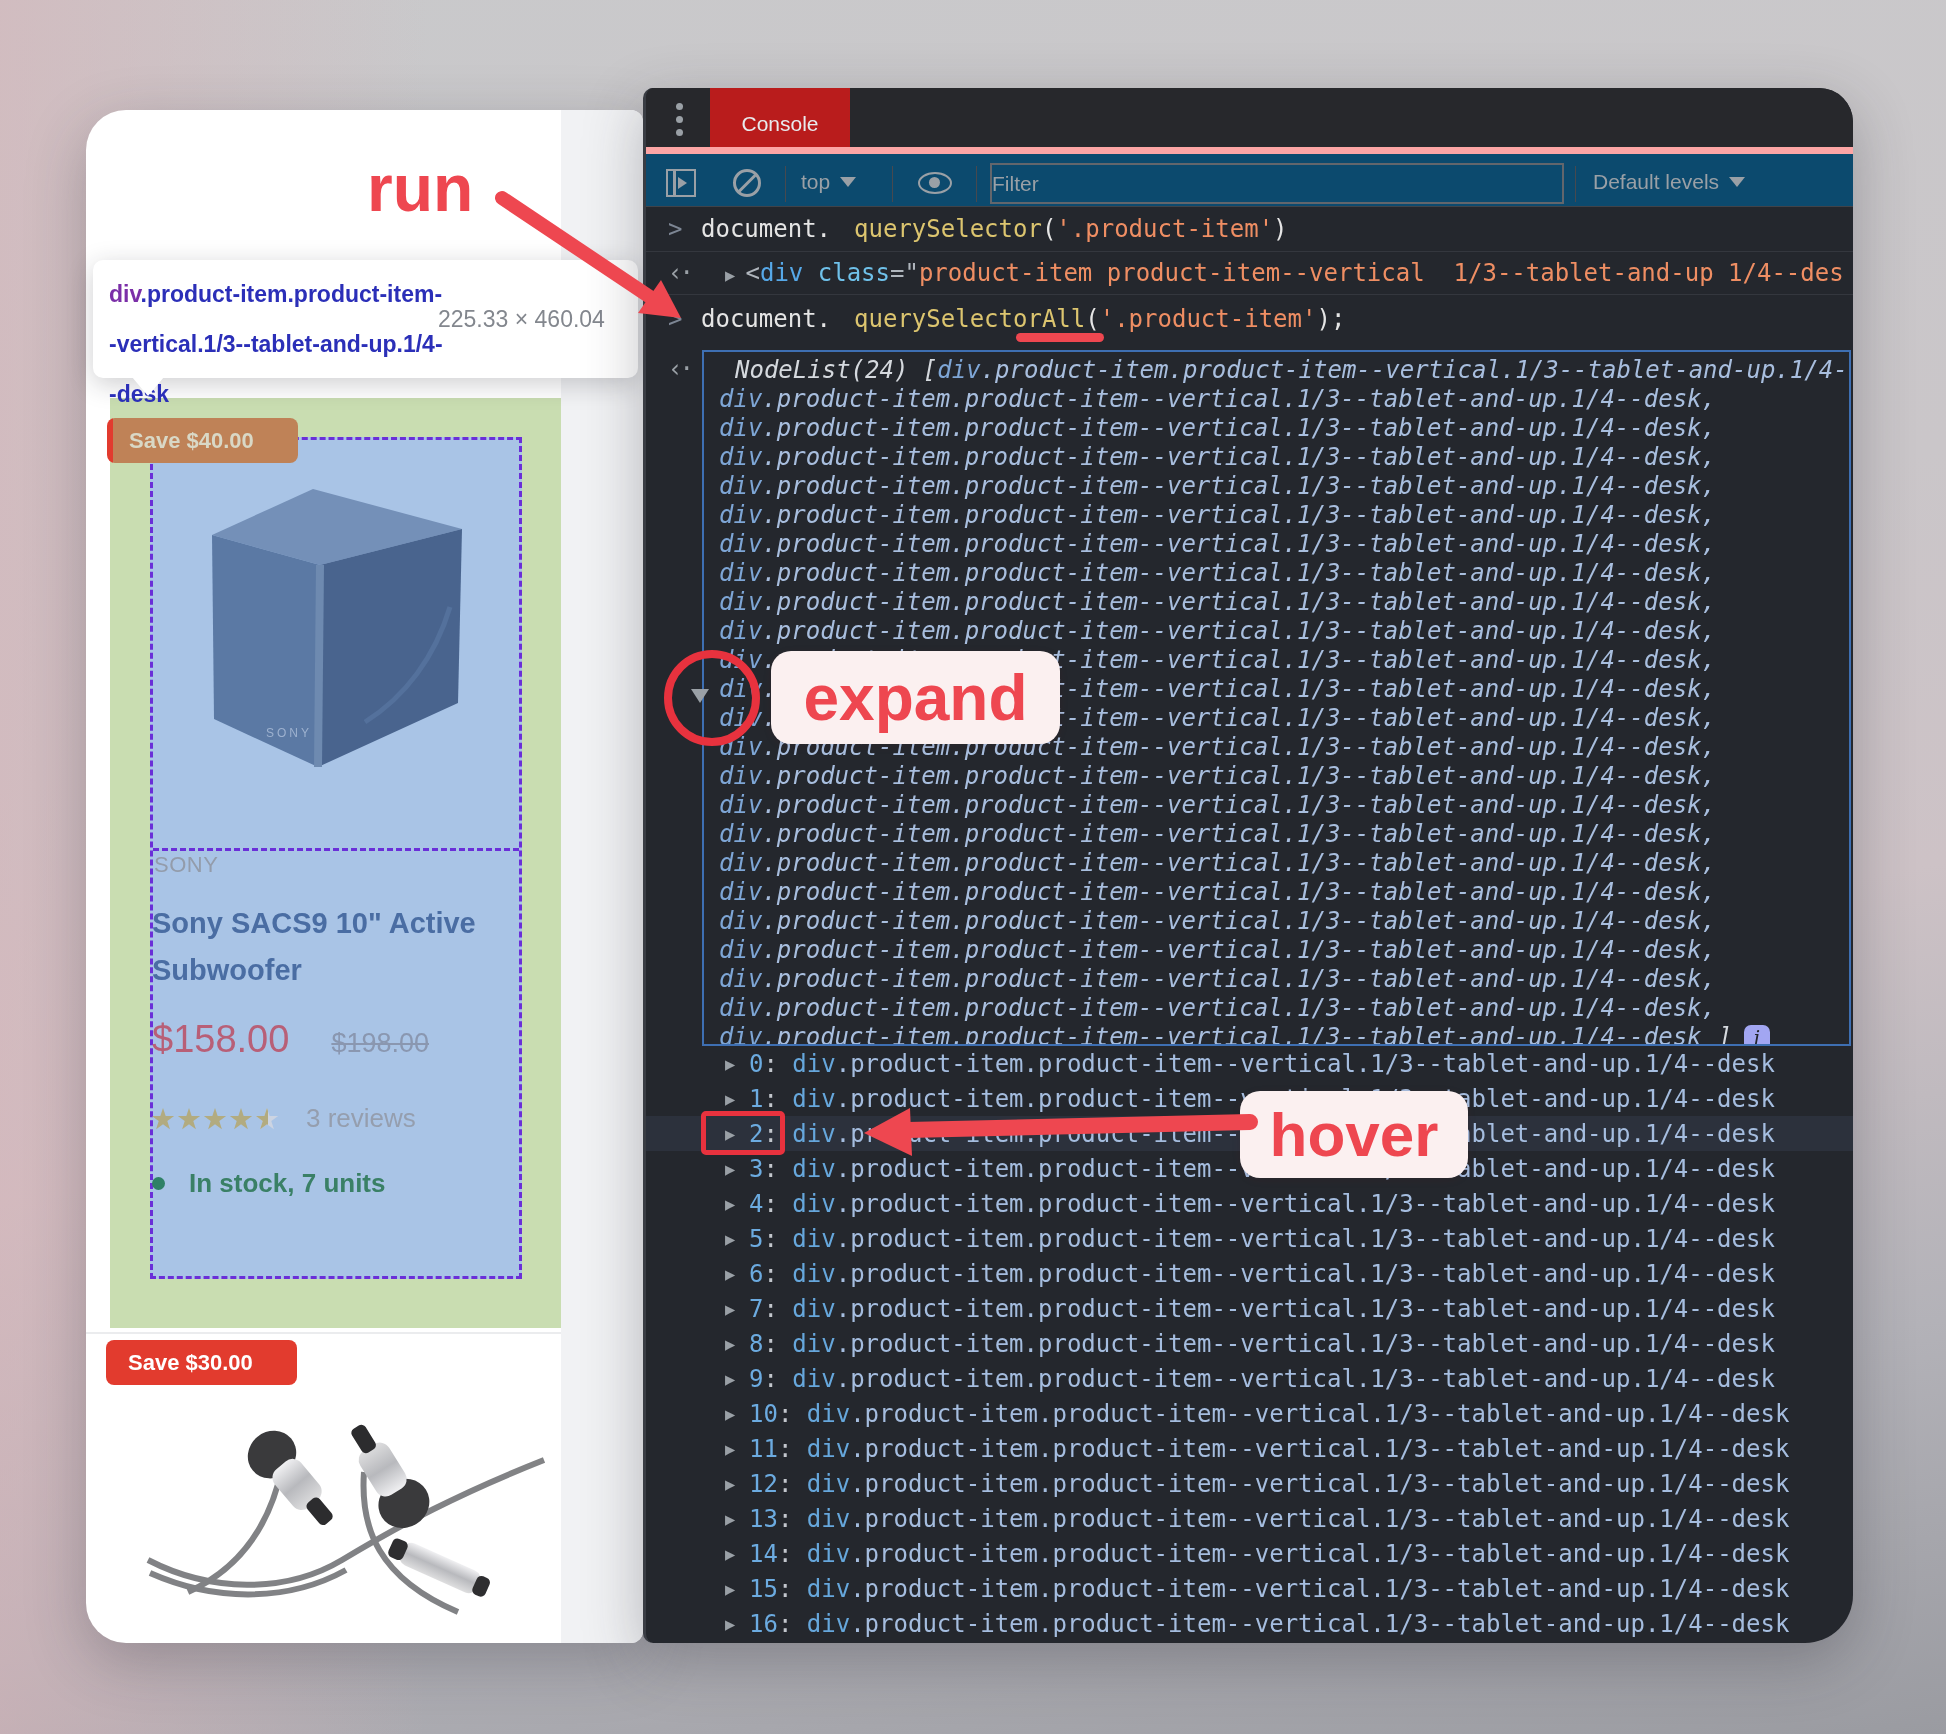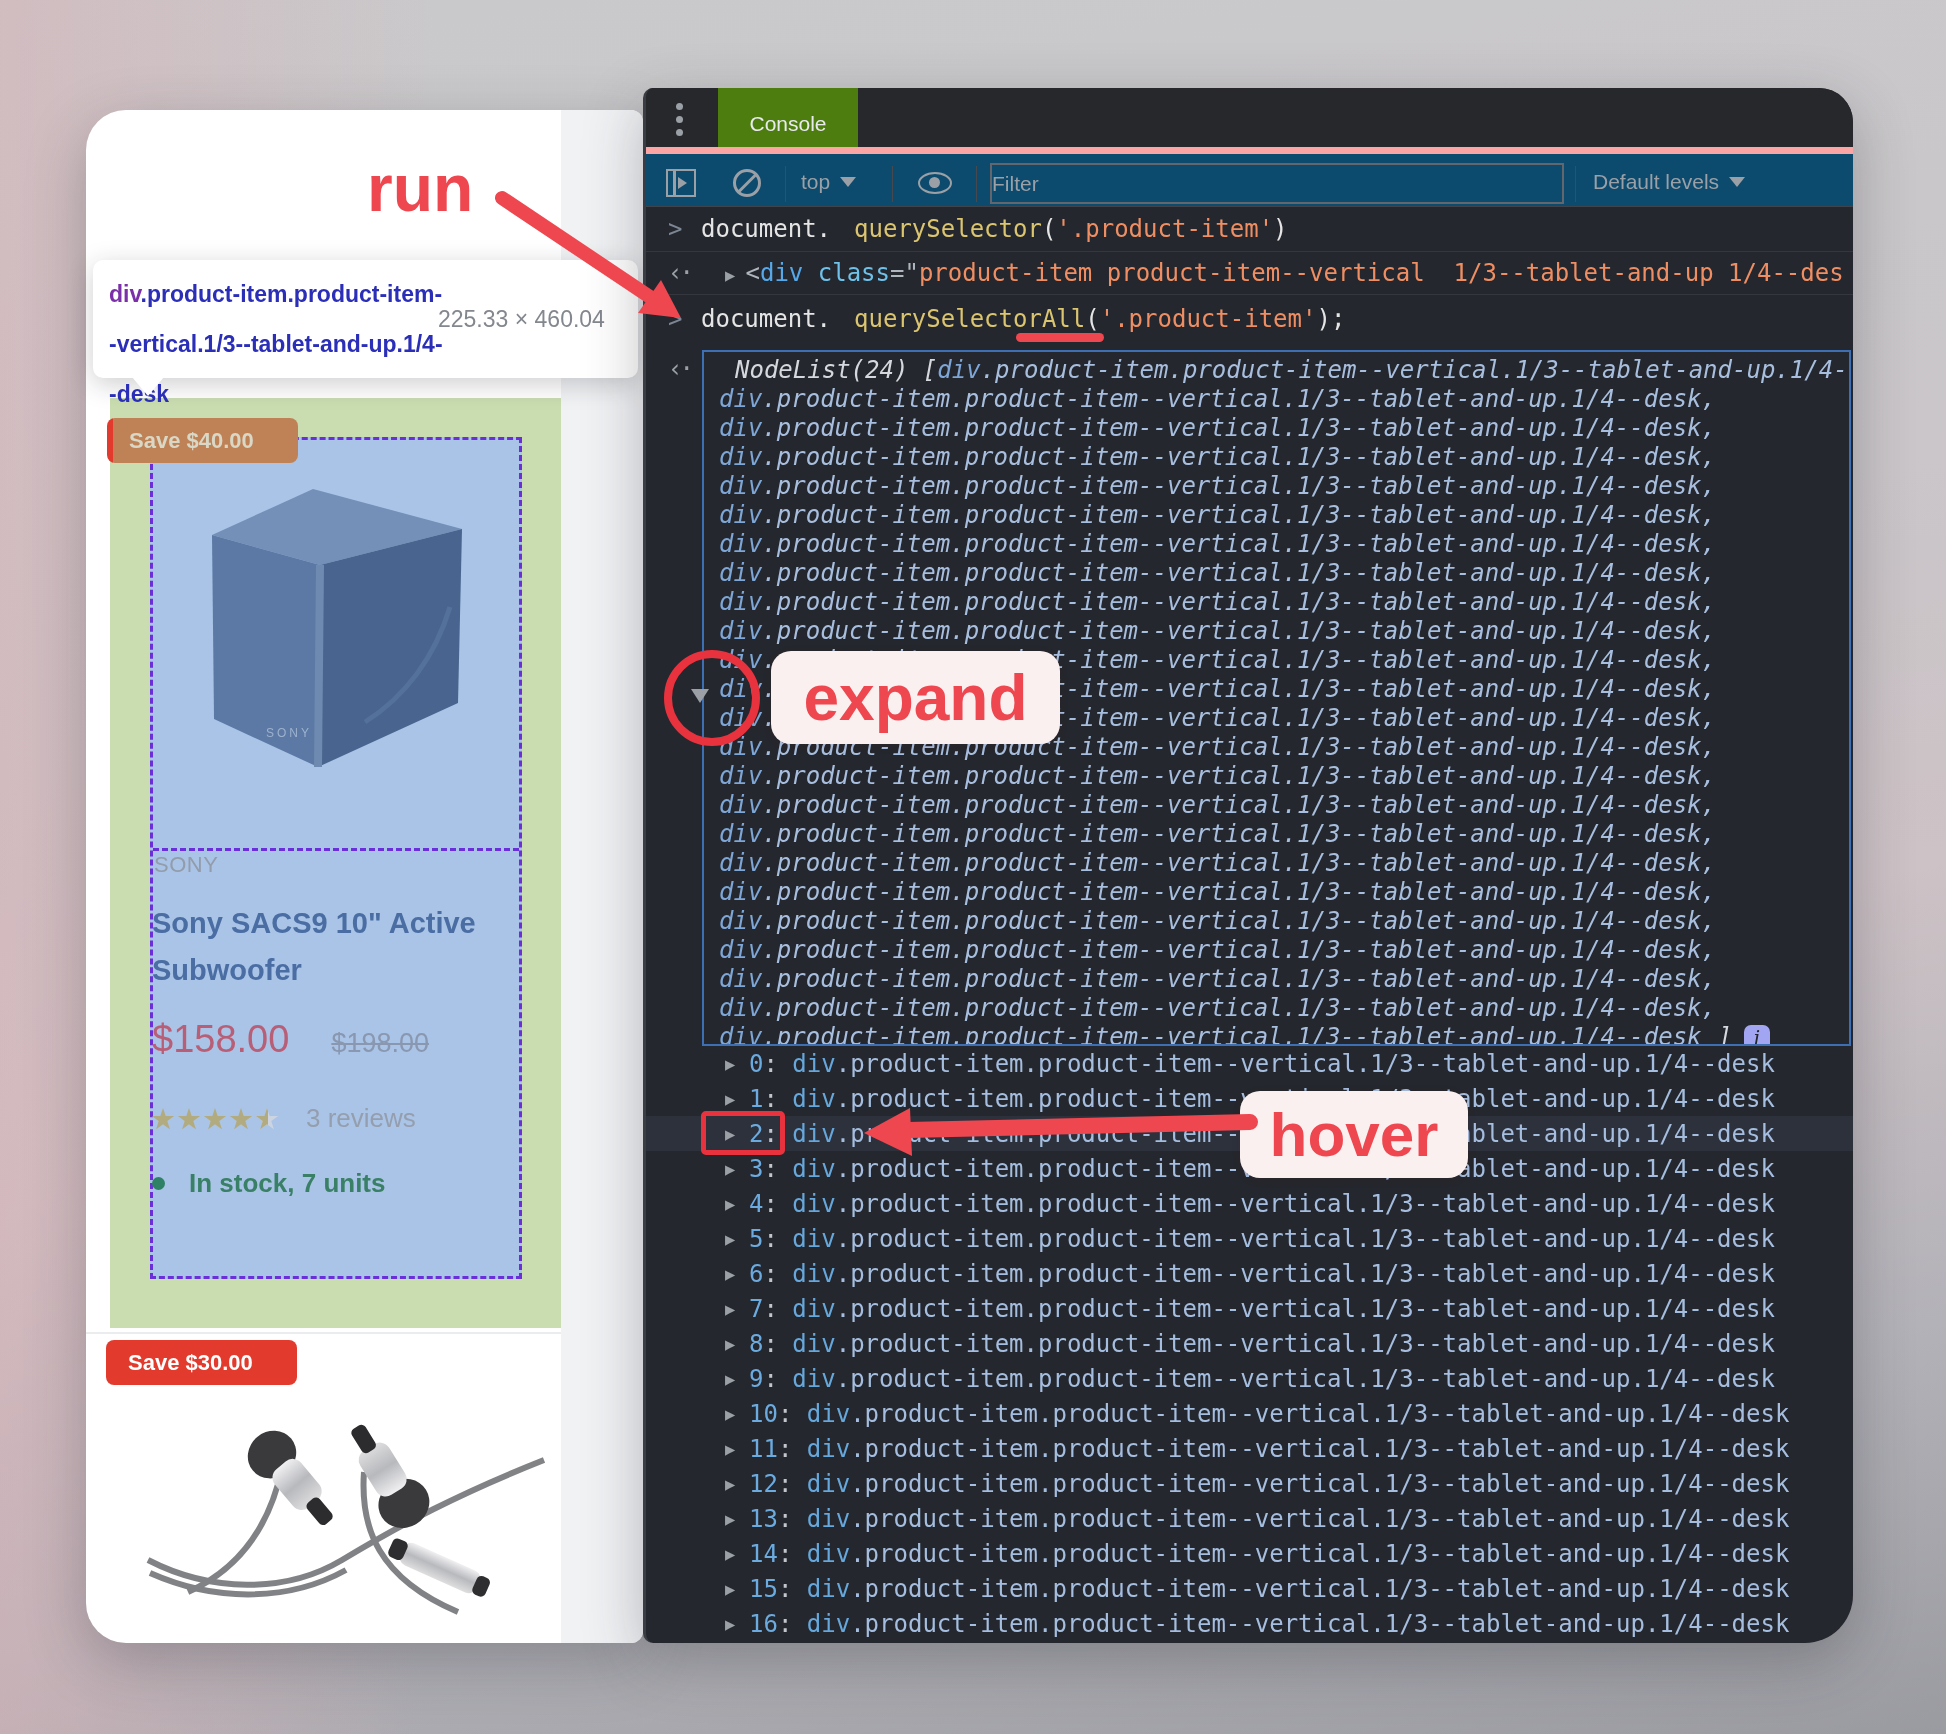--- a/index.html
+++ b/index.html
@@ -46,21 +46,21 @@
   .sel .tagname{color:#7b2fa8;}
   .dims{position:absolute;left:345px;top:46px;font-size:23px;color:#83878e;}
 
   
   .panel{position:absolute;left:643px;top:88px;width:1210px;height:1555px;background:#24272d;
     border-left:3px solid #3a3d44;border-radius:10px 34px 48px 10px;box-sizing:border-box;
     box-shadow:0 18px 60px rgba(40,40,50,.3);overflow:hidden;}
   .tabbar{position:absolute;left:0;top:0;width:100%;height:59px;background:#27282c;}
   .kebab{position:absolute;left:30px;top:15px;width:10px;height:30px;}
   .kebab i{display:block;width:7px;height:7px;border-radius:50%;background:#9aa0a6;margin:0 0 6px 0;}
-  .tab-console{position:absolute;left:72px;top:0;width:140px;height:72px;background:#4d7c0f;color:#e8eaed;
+  .tab-console{position:absolute;left:64px;top:0;width:140px;height:72px;background:#b91c1c;color:#e8eaed;
     font-size:21px;display:flex;align-items:center;justify-content:center;}
   .toolbar{position:absolute;left:0;top:59px;width:100%;height:60px;background:#0c4a6e;border-top:7px solid #fca5a5;border-bottom:1px solid #404349;box-sizing:border-box;}
   .ticon{position:absolute;color:#9aa0a6;}
   .tdivider{position:absolute;top:12px;width:1px;height:36px;background:#47494f;}
   .dock-icon{left:20px;top:15px;width:30px;height:28px;border:2.5px solid #9aa0a6;box-sizing:border-box;}
   .dock-icon .bar{position:absolute;left:5px;top:0;width:2.5px;height:100%;background:#9aa0a6;}
   .dock-icon .tri{position:absolute;left:10px;top:5.5px;width:0;height:0;border-top:6px solid transparent;border-bottom:6px solid transparent;border-left:9px solid #9aa0a6;}
   .block-icon{left:87px;top:15px;width:28px;height:28px;border:3px solid #9aa0a6;border-radius:50%;box-sizing:border-box;}
   .block-icon .slash{position:absolute;left:-1px;top:9.5px;width:24px;height:3px;background:#9aa0a6;transform:rotate(-45deg);}
   .ctx{left:155px;top:16px;font-size:21px;}

